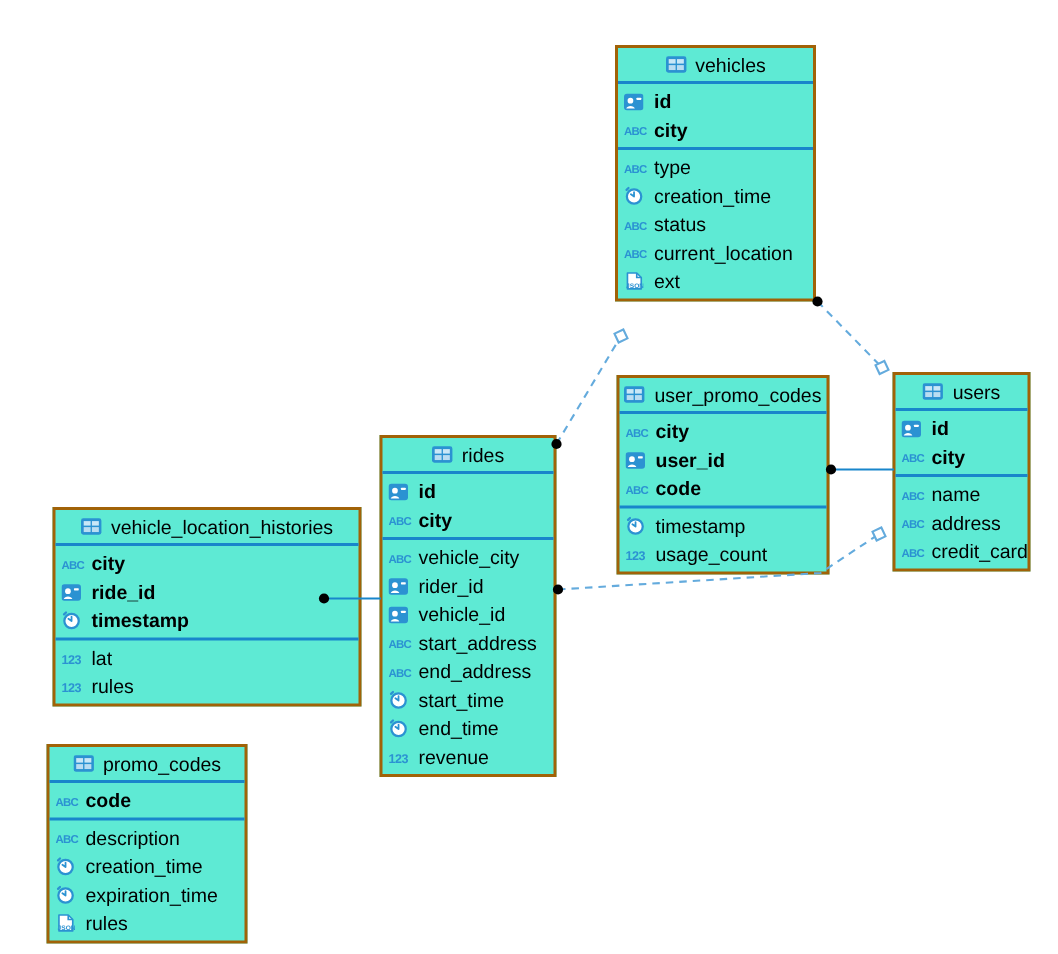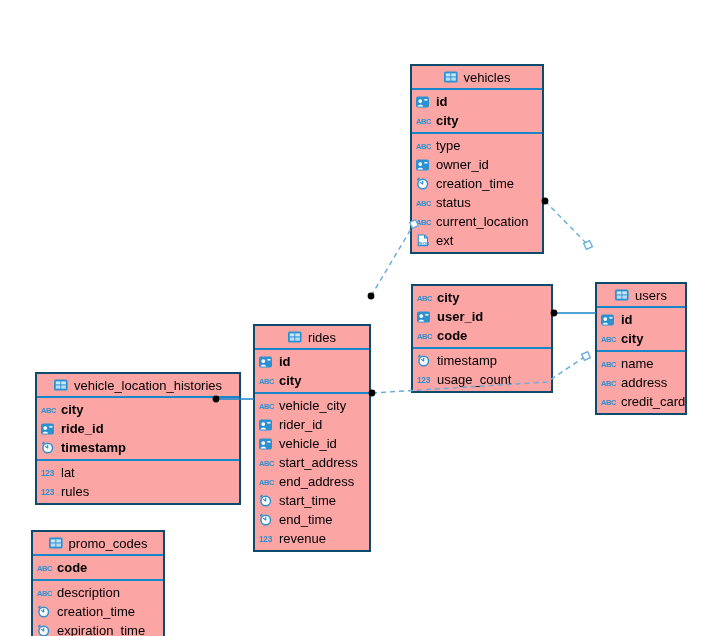--- a/index.html
+++ b/index.html
@@ -6,24 +6,23 @@
   #canvas{
     position:relative;
     width:705px;height:636px;
     background:#ffffff;
     font-family:"Liberation Sans",sans-serif;
     overflow:hidden;
   }
   .tbl{
     position:absolute;
     box-sizing:border-box;
-    background:#fca5a5;
-    border:2px solid #0c4a6e;
+    background:#5eead4;
+    border:2px solid #a16207;
     z-index:1;
-    margin-top:34px;
   }
   .hdr{
     height:22px;
     display:flex;align-items:center;justify-content:center;gap:5px;
     border-bottom:2px solid #1886cb;
     font-size:13px;color:#000;
     white-space:nowrap;overflow:hidden;
   }
   .sec{padding:2px 0;}
   .sec.flds{border-top:2px solid #1886cb;}
@@ -88,31 +87,20 @@
         <div class="row">
     <span class="ico">
             <svg width="17" height="10" viewBox="0 0 17 10">
               <text x="0" y="8.2" font-family="Liberation Sans,sans-serif" font-size="7.6" font-weight="bold" letter-spacing="-0.5" fill="#2b92d2">ABC</text>
             </svg>
           </span>
     <span>type</span>
   </div>
         <div class="row">
     <span class="ico">
-            <svg width="13" height="12" viewBox="0 0 13 12">
-              <rect x="0" y="0.5" width="13" height="11" rx="2" fill="#2b92d2"></rect>
-              <circle cx="4.3" cy="5.1" r="1.9" fill="#fff"></circle>
-              <path d="M1.5 10.4 C2 8.1 6.7 8.1 7.2 10.4 Z" fill="#fff"></path>
-              <rect x="8.3" y="3.1" width="3.2" height="1.5" rx="0.4" fill="#fff"></rect>
-            </svg>
-          </span>
-    <span>owner_id</span>
-  </div>
-        <div class="row">
-    <span class="ico">
             <svg width="13" height="13" viewBox="0 0 13 13">
               <circle cx="6.7" cy="7" r="4.8" fill="#fff" stroke="#2b92d2" stroke-width="1.5"></circle>
               <path d="M6.7 7 L6.7 4.1 M6.7 7 L4.6 5.5" stroke="#2b92d2" stroke-width="1.2" stroke-linecap="round" fill="none"></path>
               <path d="M1.7 2.6 L3 1.3" stroke="#2b92d2" stroke-width="1.5" stroke-linecap="round"></path>
             </svg>
           </span>
     <span>creation_time</span>
   </div>
         <div class="row">
     <span class="ico">
@@ -136,20 +124,32 @@
               <path d="M2.3 1 h6.2 l3 3 v7.6 h-9.2 z" fill="#fff" stroke="#2b92d2" stroke-width="1.1" stroke-linejoin="round"></path>
               <path d="M8.5 1 v3 h3" fill="none" stroke="#2b92d2" stroke-width="1.1"></path>
               <text x="1.4" y="11" font-family="Liberation Sans,sans-serif" font-size="4.4" font-weight="bold" fill="#2b92d2">JSON</text>
             </svg>
           </span>
     <span>ext</span>
   </div>
       </div>
   </div>
     <div class="tbl" style="left: 411px; top: 250px; width: 142px;">
+    <div class="hdr">
+      <span class="ico">
+          <svg width="14" height="12" viewBox="0 0 14 12">
+            <rect x="0" y="0.5" width="13.6" height="11" rx="1.6" fill="#2b92d2"></rect>
+            <rect x="1.8" y="2.4" width="4.6" height="3" fill="#c9e7f7"></rect>
+            <rect x="7.3" y="2.4" width="4.6" height="3" fill="#c9e7f7"></rect>
+            <rect x="1.8" y="6.4" width="4.6" height="3.3" fill="#eaf5fc" opacity="0.75"></rect>
+            <rect x="7.3" y="6.4" width="4.6" height="3.3" fill="#eaf5fc" opacity="0.75"></rect>
+          </svg>
+        </span>
+      <span>user_promo_codes</span>
+    </div>
     <div class="sec pk">
         <div class="row">
     <span class="ico">
             <svg width="17" height="10" viewBox="0 0 17 10">
               <text x="0" y="8.2" font-family="Liberation Sans,sans-serif" font-size="7.6" font-weight="bold" letter-spacing="-0.5" fill="#2b92d2">ABC</text>
             </svg>
           </span>
     <span>city</span>
   </div>
         <div class="row">

